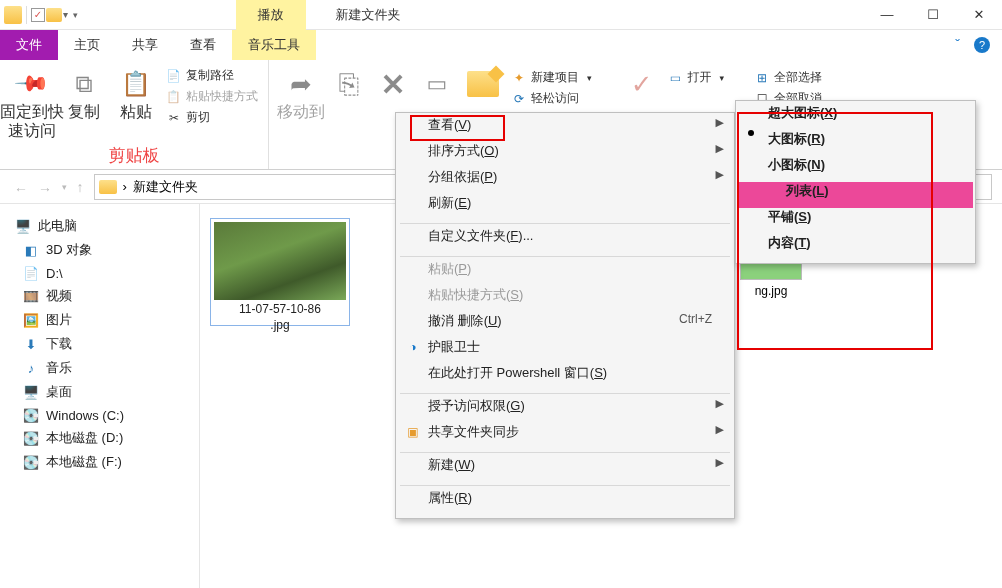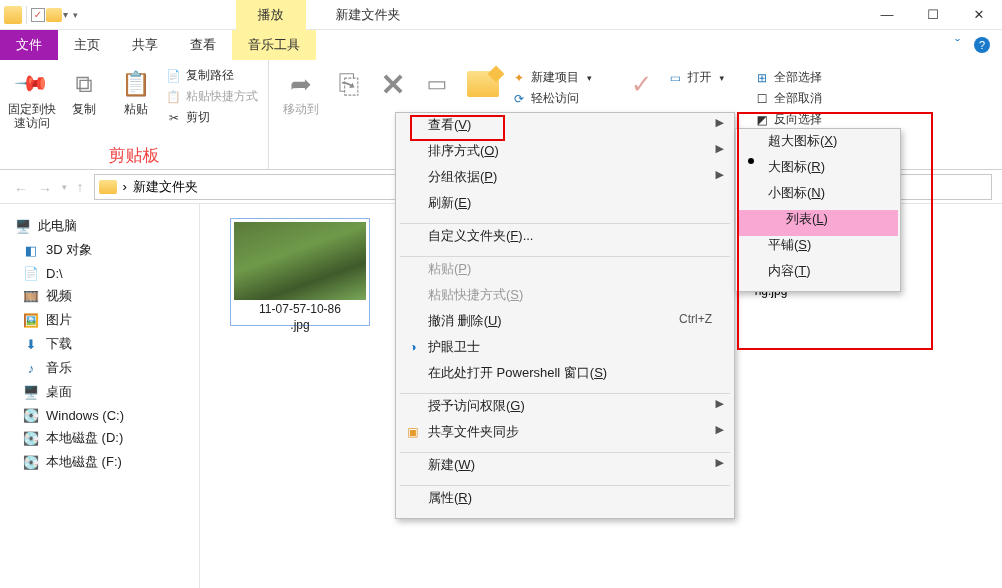--- a/index.html
+++ b/index.html
@@ -28,21 +28,21 @@
 .tabrow .rbtns span { color:#1979ca; font-size:14px; }
 .chev { color:#666; font-size:10px; padding:0 6px; }
 
 
 .ribbon { height:110px; background:#fff; border-bottom:1px solid #d0d0d0; display:flex; position:relative; }
 .group { border-right:1px solid #e0e0e0; padding:4px 8px 0 8px; display:flex; flex-direction:column; }
 .group-body { flex:1; display:flex; gap:4px; }
 .group-label { text-align:center; font-size:17px; color:#ef4444; padding:2px 0; }
 .bigbtn { width:48px; display:flex; flex-direction:column; align-items:center; gap:2px; padding-top:4px; }
 .bigbtn .ico { width:32px; height:32px; display:flex; align-items:center; justify-content:center; }
-.bigbtn .lbl { font-size:12px; color:#333; text-align:center; line-height:1.2; }
+.bigbtn .lbl { font-size:16px; color:#333; text-align:center; line-height:1.2; }
 .bigbtn.dis .lbl, .bigbtn.dis .ico { opacity:.45; }
 .smallstack { display:flex; flex-direction:column; gap:2px; padding-top:2px; }
 .smallbtn { display:flex; align-items:center; gap:4px; font-size:12px; color:#333; padding:1px 2px; white-space:nowrap; }
 .smallbtn.dis { opacity:.45; }
 .smallbtn .sico { width:16px; height:16px; display:inline-flex; align-items:center; justify-content:center; }
 
 
 .pin { transform: rotate(45deg); font-size:22px; color:#5a5a5a; }
 
 
@@ -54,38 +54,38 @@
 .addrbox .crumb { display:flex; align-items:center; gap:4px; }
 .searchbox { flex:1; height:26px; border:1px solid #c8c8c8; padding:0 6px; color:#888; font-size:13px; display:flex; align-items:center; }
 
 
 .main { display:flex; height:calc(588px - 30px - 30px - 110px - 34px); }
 .nav { width:200px; border-right:1px solid #e5e5e5; padding:10px 4px; overflow:hidden; }
 .navitem { display:flex; align-items:center; gap:6px; padding:3px 4px 3px 18px; font-size:13px; color:#222; white-space:nowrap; }
 .navitem.top { padding-left:10px; font-weight:normal; }
 .navitem .nico { width:18px; height:16px; display:inline-flex; align-items:center; justify-content:center; }
 .content { flex:1; padding:14px 10px; display:flex; align-items:flex-start; gap:20px; }
-.thumb { width:160px; display:flex; flex-direction:column; align-items:flex-end; }
+.thumb { width:160px; display:flex; flex-direction:column; align-items:flex-start; }
 .thumb .frame { width:140px; height:108px; border:1px solid #8ab4e8; padding:3px; }
 .thumb .pic { width:100%; height:78px; background:linear-gradient(160deg,#5a7a3a 0%, #6f9a4a 40%, #3f5a2a 70%, #7aa858 100%); }
 .thumb .cap { font-size:12px; color:#222; text-align:center; margin-top:2px; line-height:1.3; }
 .thumb2 { width:62px; }
 .thumb2 .frame2 { width:62px; height:62px; background:#8bd17c; border:1px solid #bbb; }
 .thumb2 .cap { font-size:12px; text-align:center; margin-top:4px; }
 
 
 .ctxmenu { position:absolute; background:#f5f5f5; border:1px solid #bfbfbf; box-shadow:2px 3px 6px rgba(0,0,0,.25); font-size:13px; color:#222; padding:3px 2px; }
 .ctxmenu .row { display:flex; align-items:flex-start; height:26px; padding:0 24px 0 30px; position:relative; white-space:nowrap; }
 .ctxmenu .row.dis { color:#9a9a9a; }
 .ctxmenu .row .u { text-decoration:underline; }
 .ctxmenu .row .sub { position:absolute; right:8px; font-size:11px; color:#555; }
 .ctxmenu .row .sc { position:absolute; right:20px; font-size:12px; color:#555; }
 .ctxmenu .row .lic { position:absolute; left:6px; width:18px; height:18px; display:flex; align-items:center; justify-content:center; font-size:12px; }
 .ctxmenu hr { border:none; border-top:1px solid #d8d8d8; margin:3px 2px; }
-.ctxmenu .row.hl { background:#f9a8d4;padding-left:48px; }
+.ctxmenu .row.hl { background:#ec4899;padding-left:48px; }
 .ctxmenu .dot { position:absolute; left:10px; width:6px; height:6px; background:#000; border-radius:50%; }
 
 .redbox { position:absolute; border:2px solid #e60000; pointer-events:none; }
 
 
 .ic-blue { color:#2a7ab9; }
 .ic-orange { color:#e69b2e; }
 
 .folder-big { width:32px; height:26px; background:linear-gradient(#fde08a,#f8c146); border-radius:2px; position:relative; }
 .newstar { position:absolute; right:-3px; top:-3px; width:12px; height:12px; background:#f8c146; transform:rotate(45deg); }
@@ -354,21 +354,21 @@
   <div class="row">
       <span><span>新建</span>(<span class="u">W</span>)</span>
       <span class="sub">▶</span>
     </div>
   <hr>
   <div class="row">
       <span><span>属性</span>(<span class="u">R</span>)</span>
     </div>
 </div>
 
-<div class="ctxmenu" style="left:735px; top:128px; width:166px;">
+<div class="ctxmenu" style="left:735px; top:100px; width:241px;font-weight:bold;">
   <div class="row">
       <span><span>超大图标</span>(<span class="u">X</span>)</span>
     </div>
   <div class="row">
       <span class="dot"></span>
       <span><span>大图标</span>(<span class="u">R</span>)</span>
     </div>
   <div class="row">
       <span><span>小图标</span>(<span class="u">N</span>)</span>
     </div>

